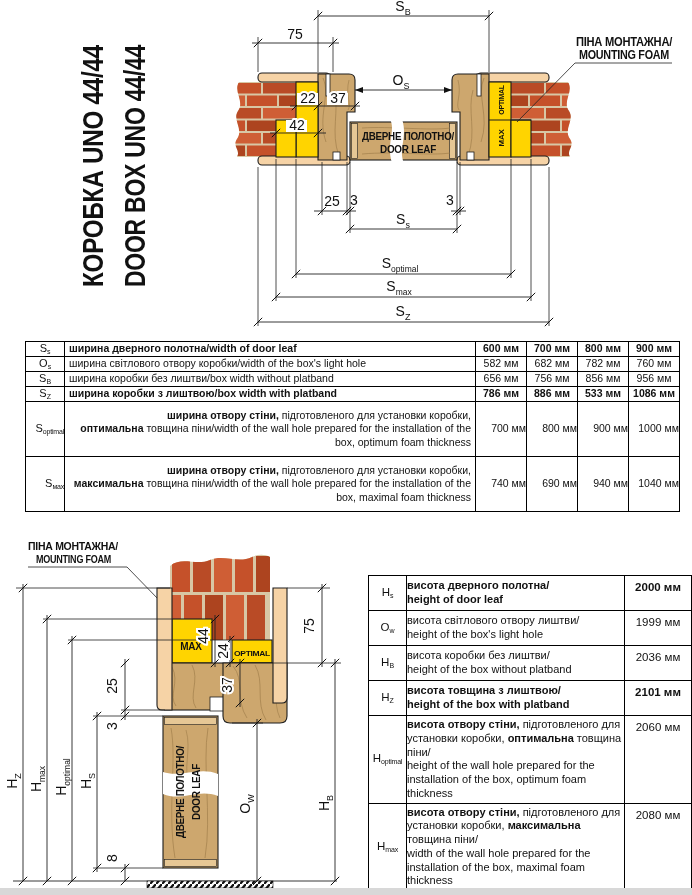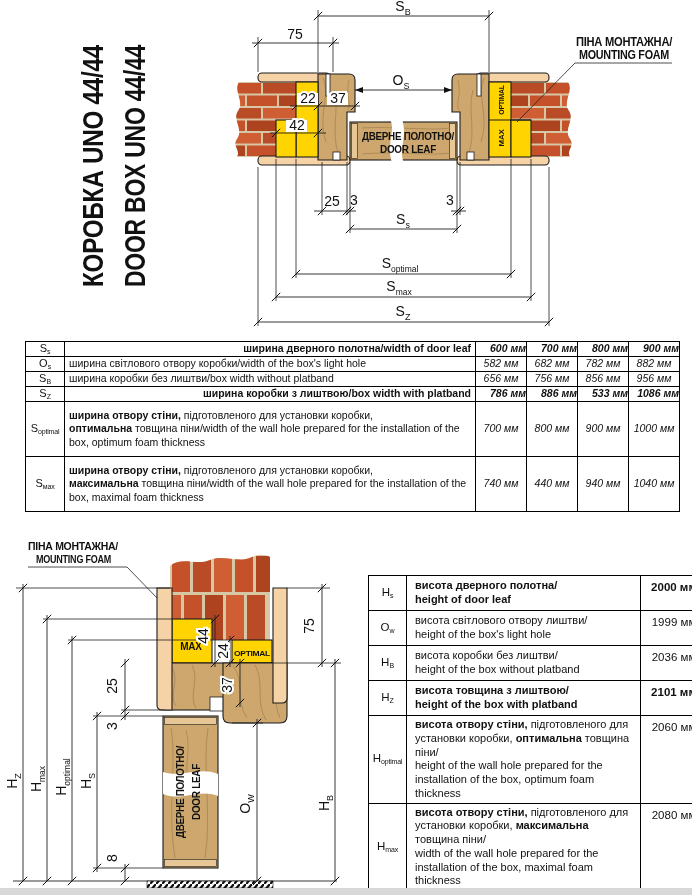--- a/index.html
+++ b/index.html
@@ -17,29 +17,29 @@
   .halo{paint-order:stroke;stroke:#fff;stroke-width:4px;}
   .btxt{font-weight:bold;letter-spacing:-0.3px;}
   .grain{stroke:#9a7845;stroke-width:0.7;fill:none;opacity:.85;}
   .grain2{stroke:#8a6a39;stroke-width:0.6;fill:none;opacity:.7;}
 
   table{border-collapse:collapse;table-layout:fixed;background:#fff;}
   td{border:1px solid #000;overflow:hidden;}
   .wt{position:absolute;left:25px;top:341px;width:642px;font-size:10.5px;line-height:1.05;}
   .wt td.sym{width:38px;text-align:center;font-size:11px;padding:0;}
   .wt td.desc{width:402px;padding:1px 4px;}
-  .wt td.val{width:50px;text-align:center;padding:0;font-style:italic;}
+  .wt td.val{width:50px;text-align:center;padding:0;}
   .wt tr.r1 td{height:12px;}
-  .wt tr.big td{height:52px;}
+  .wt tr.big td{height:52px;text-align:right;}
   .wt tr.big td.desc{line-height:1.3;}
-  .wt tr.boldrow td.desc,.wt tr.boldrow td.val{font-weight:bold;text-align:right;}
+  .wt tr.boldrow td.desc,.wt tr.boldrow td.val{font-weight:bold;}
   sub{font-size:7px;vertical-align:-2px;letter-spacing:-0.2px;}
   .ht{position:absolute;left:368px;top:575px;width:322px;font-size:11px;line-height:1.25;}
   .ht td.sym{width:37px;text-align:center;font-size:11.5px;padding:0;}
-  .ht td.desc{width:217px;padding:2px 8px;}
+  .ht td.desc{width:217px;padding:2px 0;}
   .ht td.val{width:66px;text-align:center;padding:0;font-size:11.5px;vertical-align:top;padding-top:4px;}
   .ht tr.sm td{height:30px;}
   .ht tr.big td{height:81px;}
   .ht tr.boldrow td.desc,.ht tr.boldrow td.val{font-weight:bold;}
   .page-edge{left:0;top:888px;width:692px;height:7px;background:#d8d8d8;}
 </style>
 </head>
 <body>
 
 <div class="page">
@@ -217,21 +217,21 @@
     <td class="val">700 мм</td>
     <td class="val">800 мм</td>
     <td class="val">900 мм</td>
   </tr>
   <tr class="r1">
     <td class="sym"><span>O</span><sub>s</sub></td>
     <td class="desc"><span>ширина світлового отвору коробки/width of the box's light hole</span></td>
     <td class="val">582 мм</td>
     <td class="val">682 мм</td>
     <td class="val">782 мм</td>
-    <td class="val">882 мм</td>
+    <td class="val">760 мм</td>
   </tr>
   <tr class="r1">
     <td class="sym"><span>S</span><sub>B</sub></td>
     <td class="desc"><span>ширина коробки без лиштви/box width without platband</span></td>
     <td class="val">656 мм</td>
     <td class="val">756 мм</td>
     <td class="val">856 мм</td>
     <td class="val">956 мм</td>
   </tr>
   <tr class="r1 boldrow">
@@ -249,21 +249,21 @@
     <td class="val">700 мм</td>
     <td class="val">800 мм</td>
     <td class="val">900 мм</td>
     <td class="val">1000 мм</td>
   </tr>
   <tr class="big">
     <td class="sym"><span>S</span><sub>мах</sub></td>
     <td class="desc"><b>ширина отвору стіни,</b><span> підготовленого для установки коробки,</span><br>
         <b>максимальна</b><span> товщина піни/width of the wall hole prepared for the installation of the box, maximal foam thickness</span></td>
     <td class="val">740 мм</td>
-    <td class="val">440 мм</td>
+    <td class="val">690 мм</td>
     <td class="val">940 мм</td>
     <td class="val">1040 мм</td>
   </tr>
 </tbody>
     </table>
 
 <svg class="abs" style="left:0;top:520px;" width="370" height="375" viewBox="0 0 370 375">
   <defs>
     <path id="tkB" d="M-4.2 4.2 L4.2 -4.2" stroke="#111" stroke-width="1"></path>
     <clipPath id="clipBW">

